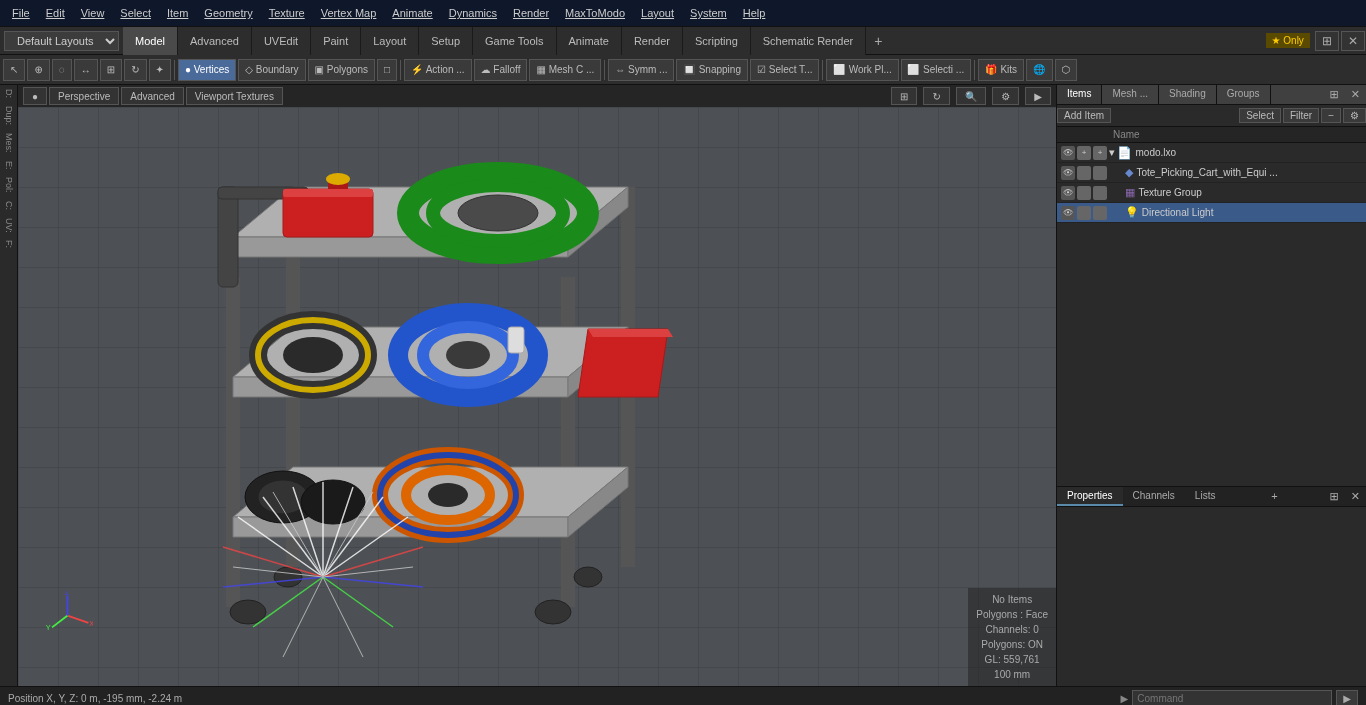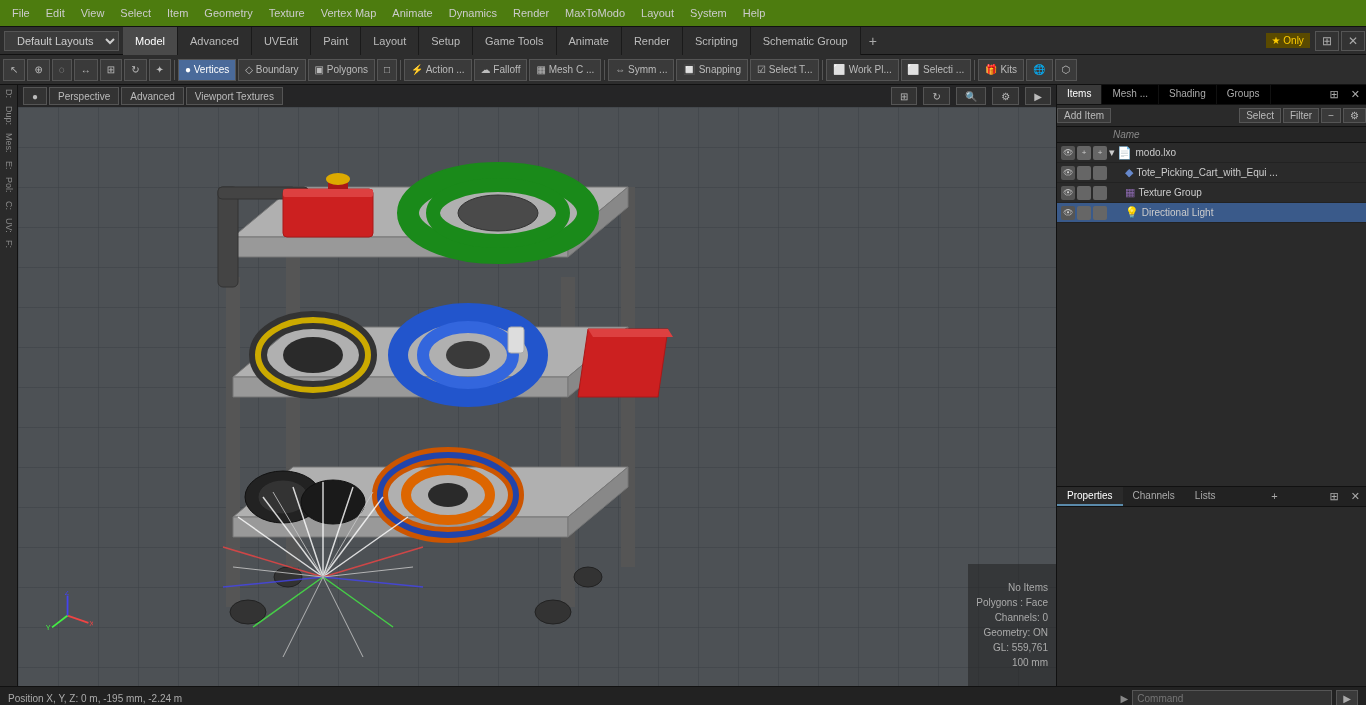--- a/index.html
+++ b/index.html
@@ -1,21 +1,21 @@
 <!DOCTYPE html>
 <html><head>
   <meta charset="utf-8">
   <style>
     * { margin: 0; padding: 0; box-sizing: border-box; }
     body { width: 1366px; height: 705px; background: #3a3a3a; font-family: 'Segoe UI', Arial, sans-serif; font-size: 11px; color: #ccc; overflow: hidden; }
 
     
     #menu-bar {
-      width: 100%; height: 22px; background: #4d7c0f; display: flex; align-items: center;
-      border-bottom: 1px solid #111; padding: 13px 4px;
+      width: 100%; height: 22px; background: #0f172a; display: flex; align-items: center;
+      border-bottom: 1px solid #111; padding: 13px 4px; text-decoration: underline;
     }
     .menu-item { padding: 2px 8px; cursor: pointer; color: #ccc; font-size: 11px; }
 
     
     #layout-bar {
       width: 100%; height: 28px; background: #2d2d2d; display: flex; align-items: center;
       border-bottom: 1px solid #111;
     }
     .layout-dropdown {
       background: #3c3c3c; border: 1px solid #555; color: #ccc; font-size: 11px;
@@ -79,49 +79,49 @@
         linear-gradient(90deg, rgba(60,65,70,0.5) 1px, transparent 1px);
       background-size: 40px 40px;
       position: relative;
     }
 
     
     #cart-svg { position: absolute; top: 30px; left: 120px; }
 
     
     #viewport-bottom-info {
-      position: absolute; bottom: 0; right: 0; text-align: right;
-      padding: 16px 8px; font-size: 10px; color: #aaa; line-height: 1.5;
+      position: absolute; bottom: 0; right: 0; text-align: center;
+      padding: 4px 8px; font-size: 10px; color: #aaa; line-height: 1.5;
       background: rgba(30,30,30,0.5);
     }
 
     
     #axes { position: absolute; bottom: 40px; left: 30px; width: 50px; height: 50px; }
 
     
     #right-panel { width: 310px; background: #2d2d2d; border-left: 1px solid #111; display: flex; flex-direction: column; }
 
     
-    #rp-tabs { display: flex; background: #000000; border-bottom: 1px solid #111; }
+    #rp-tabs { display: flex; background: #404040; border-bottom: 1px solid #111; }
     .rp-tab { padding: 3px 10px; font-size: 10px; cursor: pointer; color: #aaa; border-right: 1px solid #111; }
     .rp-tab.active { background: #3a3a3a; color: #fff; }
     .rp-tab-right { margin-left: auto; display: flex; align-items: center; }
 
     
     #items-panel { flex: 1; display: flex; flex-direction: column; }
 
     #items-toolbar {
       display: flex; align-items: center; padding: 3px 0; background: #2a2a2a;
       border-bottom: 1px solid #111; gap: 2px;
     }
     .items-tb-btn { padding: 1px 6px; font-size: 10px; color: #bbb; background: #3a3a3a; border: 1px solid #555; cursor: pointer; }
 
     #items-header {
       display: flex; align-items: center; padding: 2px 4px; background: #252525;
-      border-bottom: 1px solid #111; font-size: 10px; color: #888; font-style: italic;
+      border-bottom: 1px solid #111; font-size: 10px; color: #888;
     }
     .items-col { flex: 1; padding: 0 4px; }
 
     
     #scene-tree { flex: 1; overflow-y: auto; background: #2a2a2a; }
     .tree-item {
       display: flex; align-items: center; padding: 2px 4px; height: 20px;
       border-bottom: 1px solid #222; cursor: pointer; font-size: 10px;
     }
     .tree-item.selected { background: #3a5a8a; }
@@ -178,21 +178,21 @@
     <div class="tab active">Model</div>
     <div class="tab">Advanced</div>
     <div class="tab">UVEdit</div>
     <div class="tab">Paint</div>
     <div class="tab">Layout</div>
     <div class="tab">Setup</div>
     <div class="tab">Game Tools</div>
     <div class="tab">Animate</div>
     <div class="tab">Render</div>
     <div class="tab">Scripting</div>
-    <div class="tab">Schematic Group</div>
+    <div class="tab">Schematic Render</div>
     <div class="tab-add">+</div>
     <div class="tab-right">
       <span class="star-label">★ Only</span>
       <span class="icon-btn">⊞</span>
       <span class="icon-btn">✕</span>
     </div>
   </div>
 </div>
 
 <div id="tool-bar">
@@ -359,21 +359,21 @@
           <line x1="27" y1="27" x2="27" y2="5" stroke="#4444ee" stroke-width="2"></line>
           <text x="51" y="38" fill="#ee4444" font-size="8">X</text>
           <text x="3" y="43" fill="#44ee44" font-size="8">Y</text>
           <text x="24" y="4" fill="#4444ee" font-size="8">Z</text>
         </svg>
 
         <div id="viewport-bottom-info">
           <div style="color:#aaa;">No Items</div>
           <div>Polygons : Face</div>
           <div>Channels: 0</div>
-          <div>Geometry: ON</div>
+          <div>Polygons: ON</div>
           <div>GL: 559,761</div>
           <div>100 mm</div>
         </div>
       </div>
     </div>
   </div>
 
   <div id="right-panel">
 
     <div id="rp-tabs">

